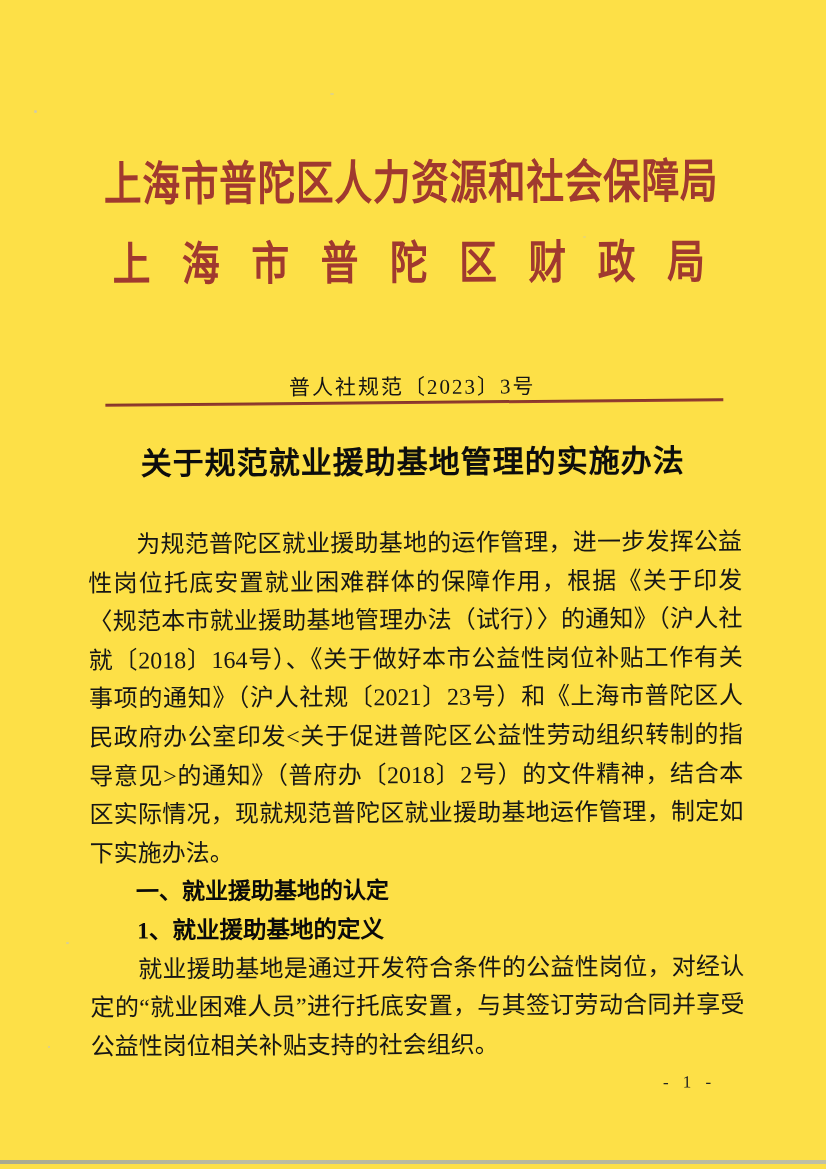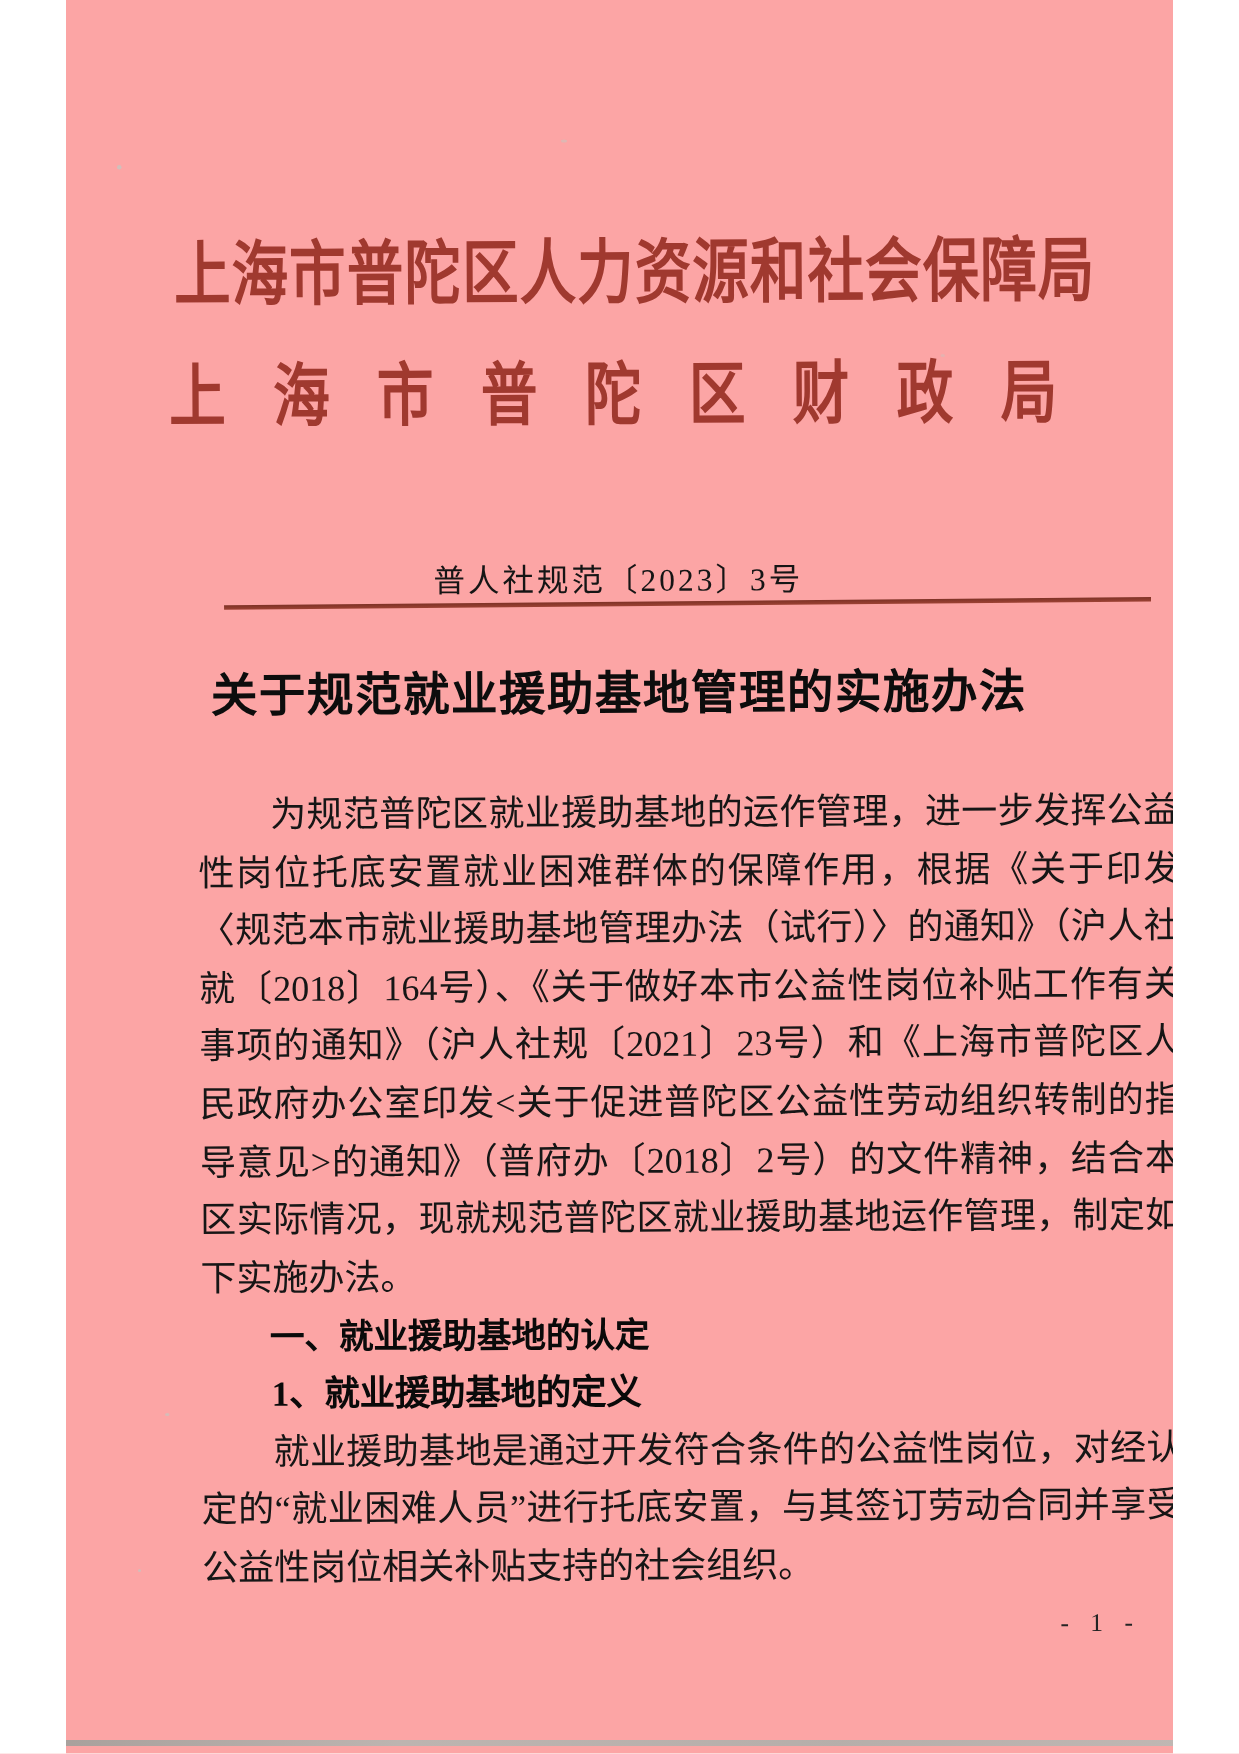--- a/index.html
+++ b/index.html
@@ -2,24 +2,24 @@
 <html lang="zh-CN"><head>
 <meta charset="utf-8">
 <style>
   html, body {
     margin: 0;
     padding: 0;
     background: #ffffff;
   }
   .page {
     position: relative;
-    width: 738px;
+    width: 826px;
     height: 1169px;
     margin: 0 auto;
-    background: #fca5a5;
+    background: #fde047;
     overflow: hidden;
     color: #1b1b1b;
     font-family: "Liberation Serif", "DejaVu Serif", serif;
   }
   .scan {
     position: absolute;
     inset: 0;
     transform: rotate(-0.3deg);
     transform-origin: 50% 45%;
   }

